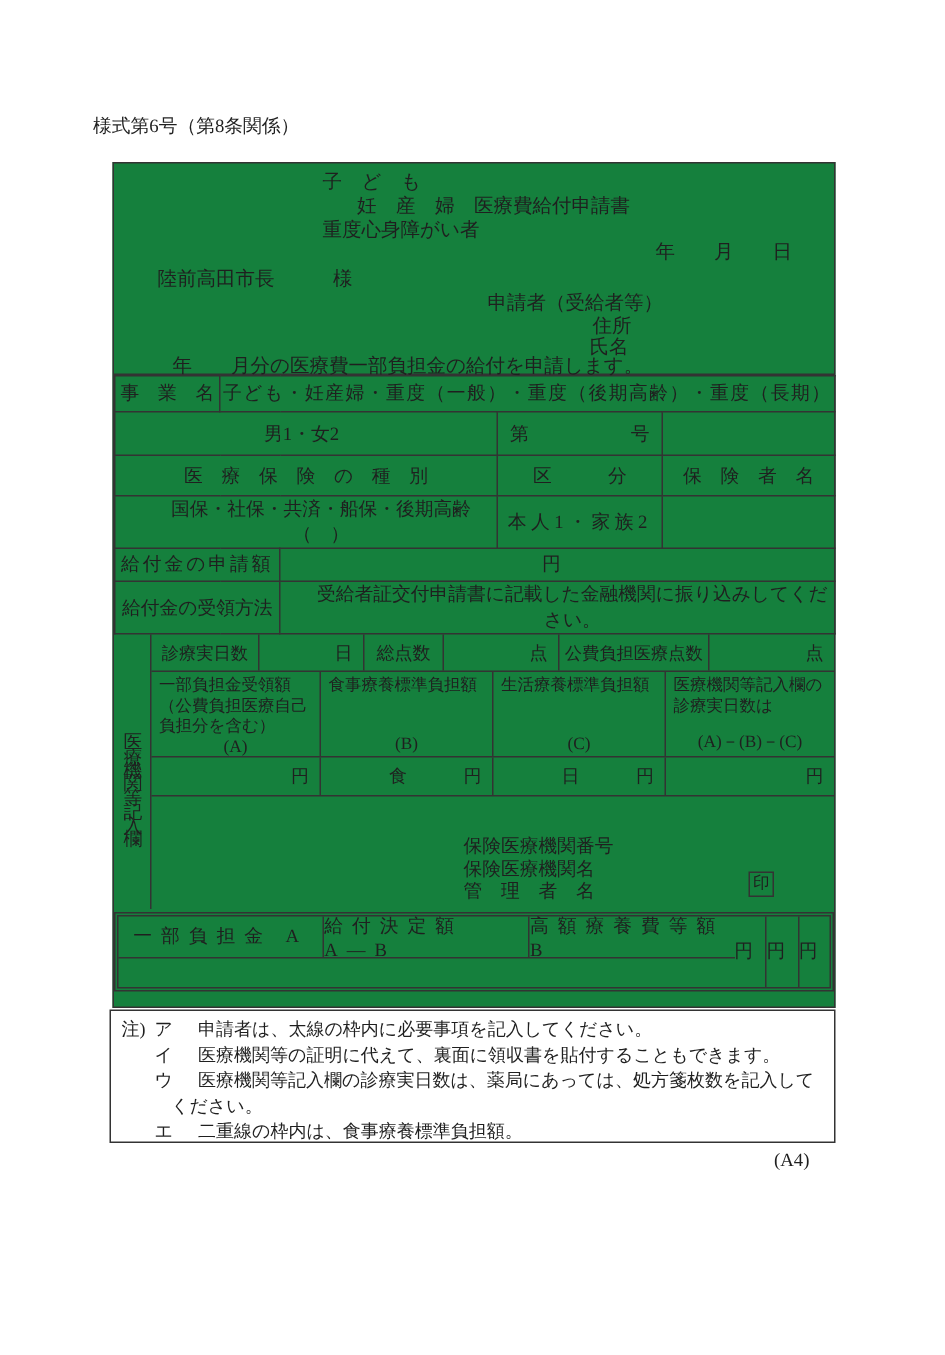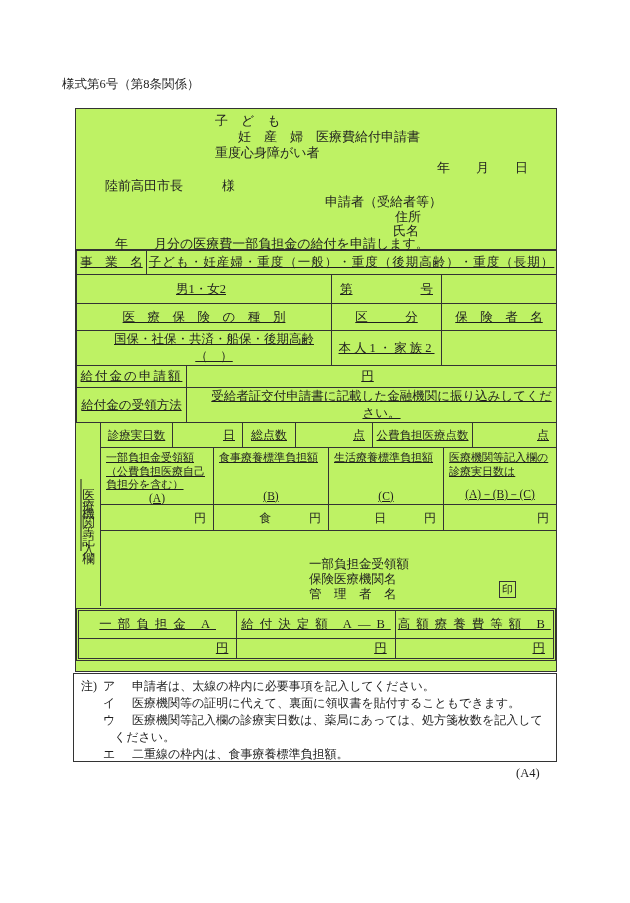--- a/index.html
+++ b/index.html
@@ -4,21 +4,21 @@
 <style>
   * { margin:0; padding:0; box-sizing:border-box; }
   body { background:#f2f2f2; font-family:"Liberation Serif","DejaVu Serif",serif; }
   .page { position:relative; width:630px; height:903px; background:#ffffff; color:#1f1f1f;
           font-size:12.5px; overflow:hidden; }
   .abs { position:absolute; white-space:nowrap; }
 
   .form-label { left:62px; top:76px; font-size:12.5px; }
 
   .main-box { position:absolute; left:75px; top:108px; width:482px; height:564px;
-              border:1.2px solid #333; background:#bef264;text-decoration:underline; }
+              border:1.2px solid #333; background:#15803d; }
 
   
   .form-header { position:relative; height:141px; border-bottom:1px solid #333; font-size:13px; }
   .form-header .abs { line-height:15px; }
 
   
   table.app { width:100%; border-collapse:collapse; table-layout:fixed; font-size:12.5px; }
   table.app td { border:1px solid #333; vertical-align:middle; text-align:center; overflow:hidden; }
   td.al { text-align:left; }
   td.ar { text-align:right; }
@@ -45,21 +45,21 @@
   .m-rowC > div { border-right:1px solid #333; position:relative; }
   .m-rowC > div:last-child { border-right:none; flex:1; }
   .unit { position:absolute; right:7px; top:50%; transform:translateY(-50%); }
   .prefix { position:absolute; left:45%; top:50%; transform:translate(-50%,-50%); }
   .cert { position:relative; flex:1; font-size:12.5px; }
   .seal-box { position:absolute; left:398px; top:50px; width:17px; height:17px;
               border:1px solid #333; font-size:11px; line-height:15px; text-align:center; }
 
   
   .summary-wrap { margin-top:2px; width:480px; height:53px; border:3px double #333;
-                  display:flex; flex-direction:column; }
+                  display:flex; }
   .s-head { display:flex; height:28px; border-bottom:1px solid #333; }
   .s-head > div { flex:1; border-right:1px solid #333; display:flex; align-items:center; justify-content:center; letter-spacing:6px; font-size:12.5px; }
   .s-head > div:last-child { border-right:none; }
   .s-amt { display:flex; flex:1; }
   .s-amt > div { flex:1; border-right:1px solid #333; display:flex; align-items:center; justify-content:flex-end; padding-right:8px; }
   .s-amt > div:last-child { border-right:none; }
 
   
   .notes-box { position:absolute; left:73px; top:673px; width:484px; height:89px;
                border:1px solid #333; padding:4px 5px 0 7px; font-size:12px; }
@@ -183,21 +183,21 @@
             </div>
           <div style="width:115px">
               <span class="prefix">日</span>
               <span class="unit">円</span>
             </div>
           <div>
               <span class="unit">円</span>
             </div>
         </div>
         <div class="cert">
-          <div class="abs" style="left:208px; top:25px;">一部負担金受領額</div>
+          <div class="abs" style="left:208px; top:25px;">保険医療機関番号</div>
           <div class="abs" style="left:208px; top:40px;">保険医療機関名</div>
           <div class="abs" style="left:208px; top:55px;">管　理　者　名</div>
           <div class="seal-box">印</div>
         </div>
       </div>
     </div>
 
     <div class="summary-wrap">
       <div class="s-head">
         <div>一部負担金 A</div>

